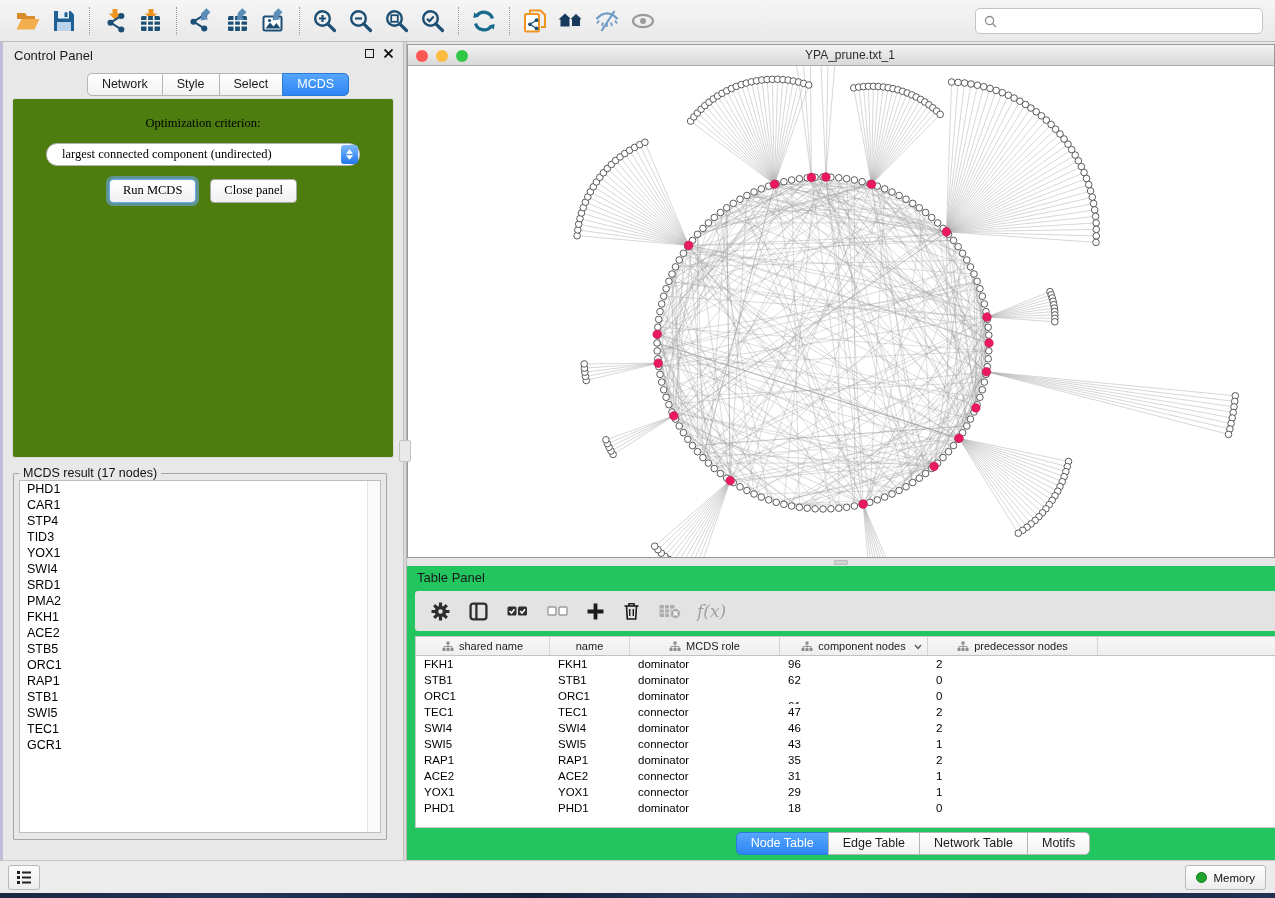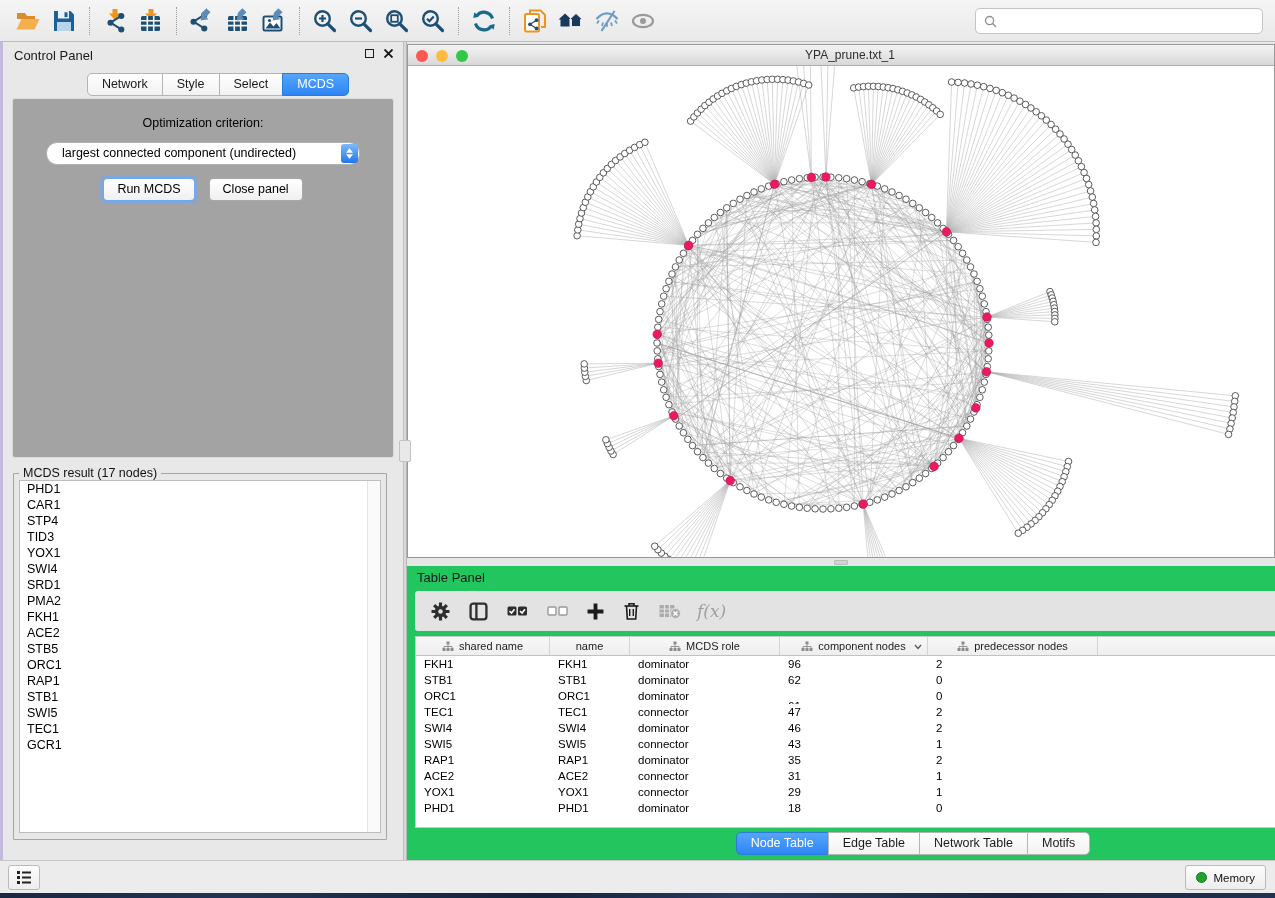--- a/index.html
+++ b/index.html
@@ -32,21 +32,21 @@
   .v-grip { position:absolute; left:399px; top:440px; width:12px; height:22px; background:#e9e9e9; border:1px solid #c2c2c2; border-radius:2px; z-index:5; }
 
   .cp-tabs { position:absolute; left:0; top:31px; width:100%; display:flex; justify-content:center;margin-left:15px; }
   .seg-tab { font-size:12.5px; padding:3px 14px 4px; background:linear-gradient(#ffffff,#f2f2f2);
     border:1px solid #b5b5b5; margin-left:-1px; color:#1a1a1a; }
   .seg-tab:first-child { border-radius:5px 0 0 5px; margin-left:0; }
   .seg-tab:last-child { border-radius:0 5px 5px 0; }
   .seg-tab.sel { background:linear-gradient(#56a5fc,#2e86f4); border-color:#2a7cd8; color:#fff; }
 
   .cp-content { position:absolute; left:9px; top:56px; width:382px; height:360px;
-    background:#a3a3a3; border:1px solid #dadada; border-radius:3px; }
+    background:#4d7c0f; border:1px solid #dadada; border-radius:3px;font-family:Liberation Serif, serif; }
   .opt-label { text-align:center; margin-top:17px; font-size:12.5px; color:#000; }
   .combo { position:relative; margin:12px auto 0; width:314px; height:23px; background:#fff;
     border:1px solid #b2b2b2; border-radius:11px; font-size:12.5px; line-height:21px; padding-left:15px; color:#000; }
   .combo-step { position:absolute; right:1px; top:1px; width:17px; height:19px; border-radius:3px;
     background:linear-gradient(#7cbafb,#2277ee); display:flex; flex-direction:column; align-items:center; justify-content:center; gap:1px; }
   .btn-row { display:flex; justify-content:center; gap:14px; margin-top:13px; }
   .mac-btn { font-size:12.5px; font-family:inherit; padding:3px 13px 4px; background:linear-gradient(#ffffff,#f0f0f0);
     border:1px solid #a8a8a8; border-radius:4px; color:#000; }
   .mac-btn.focused { border-color:#6aa9f4; box-shadow:0 0 0 3px rgba(110,170,255,.55); }
 

